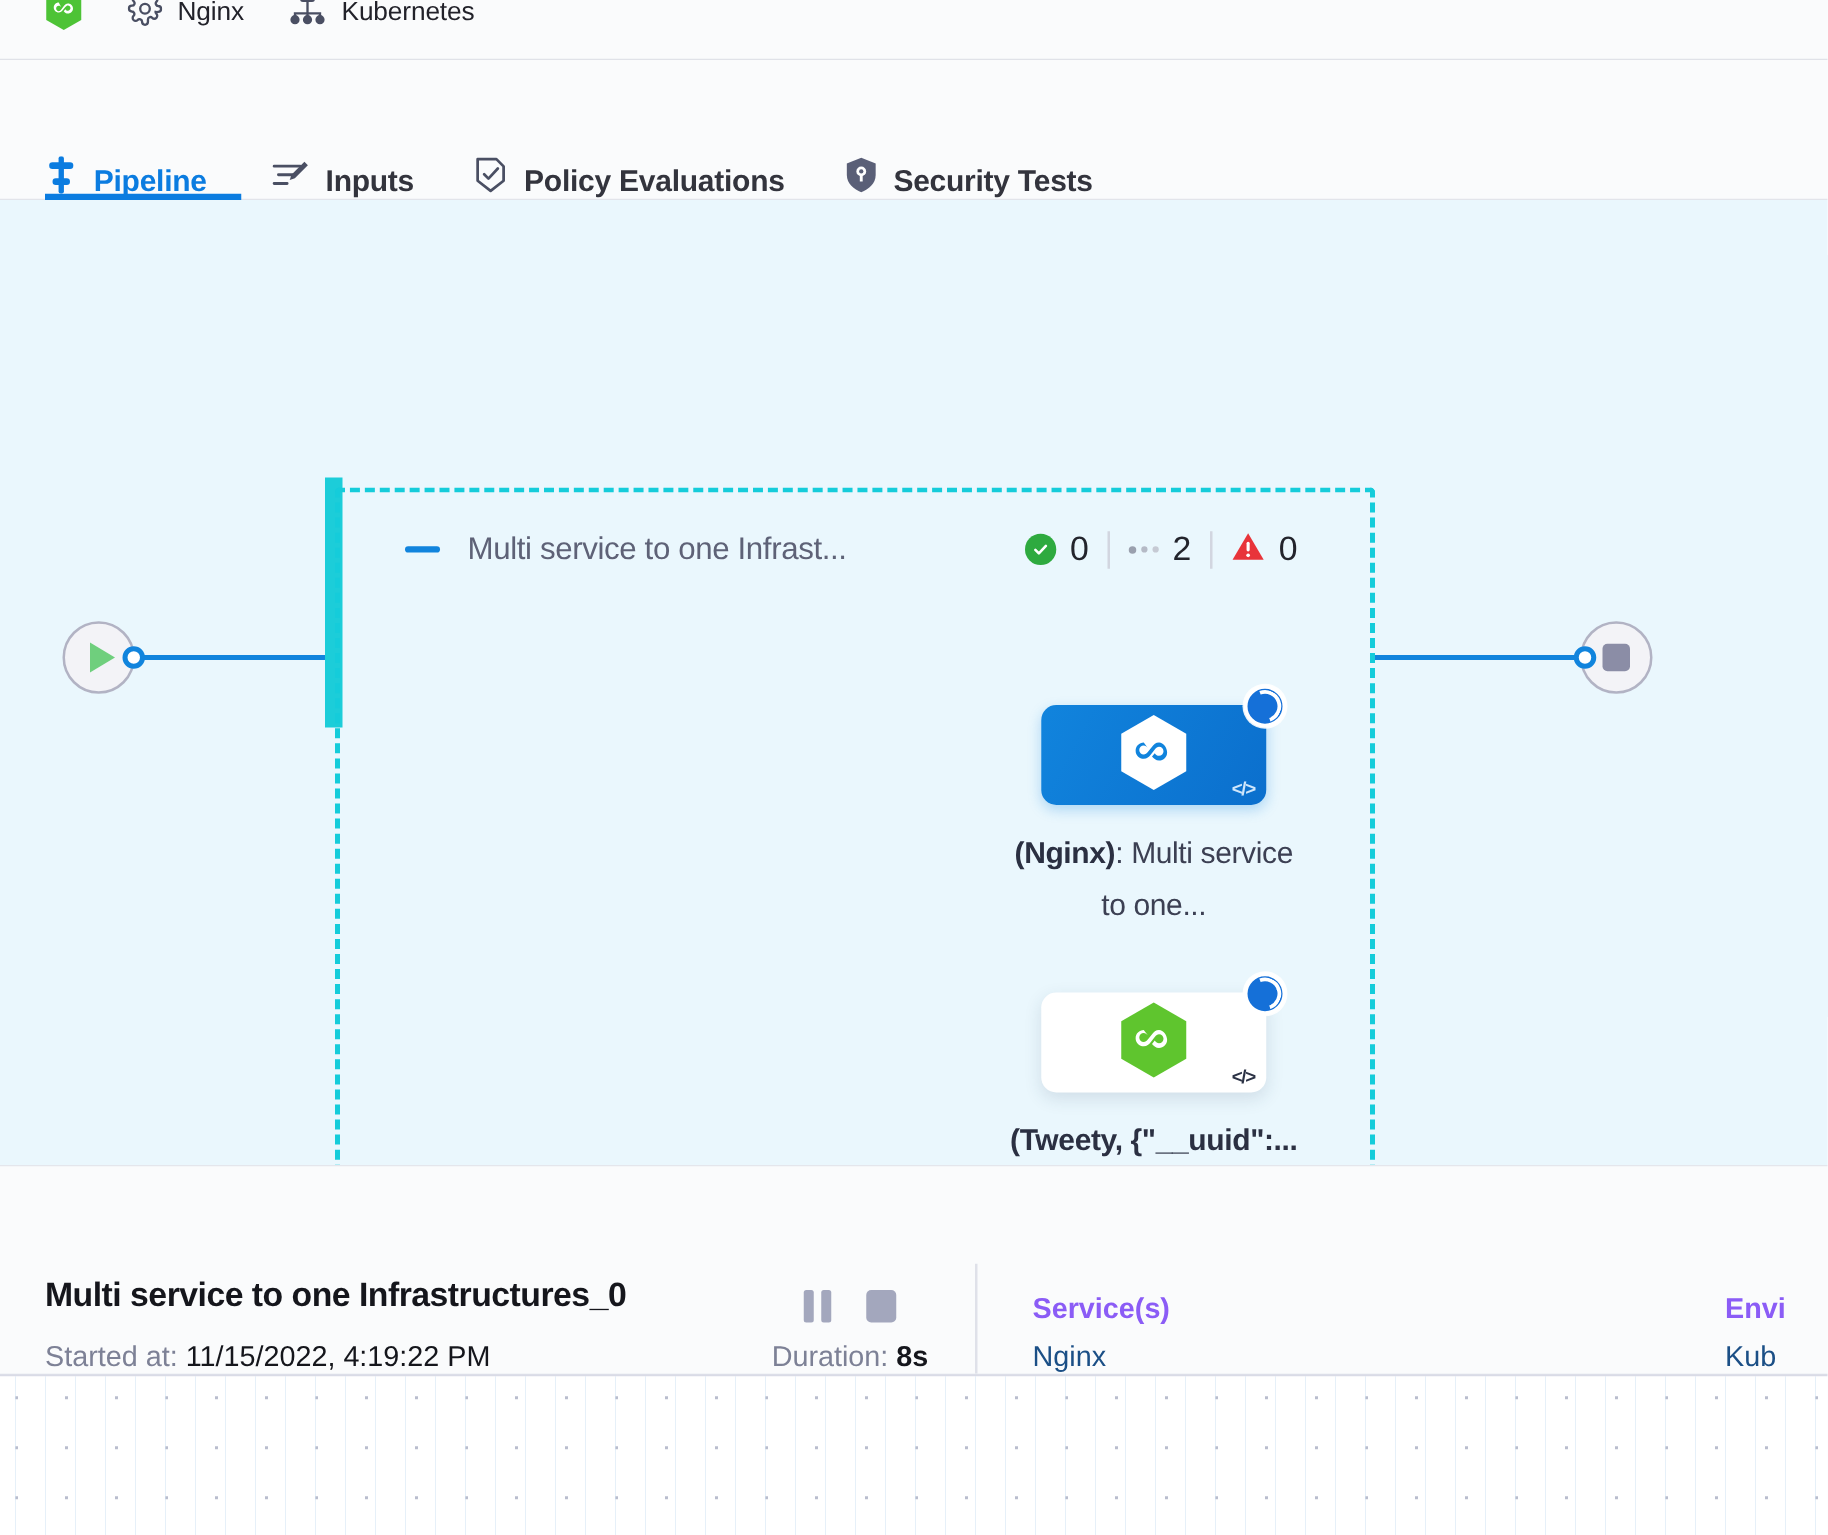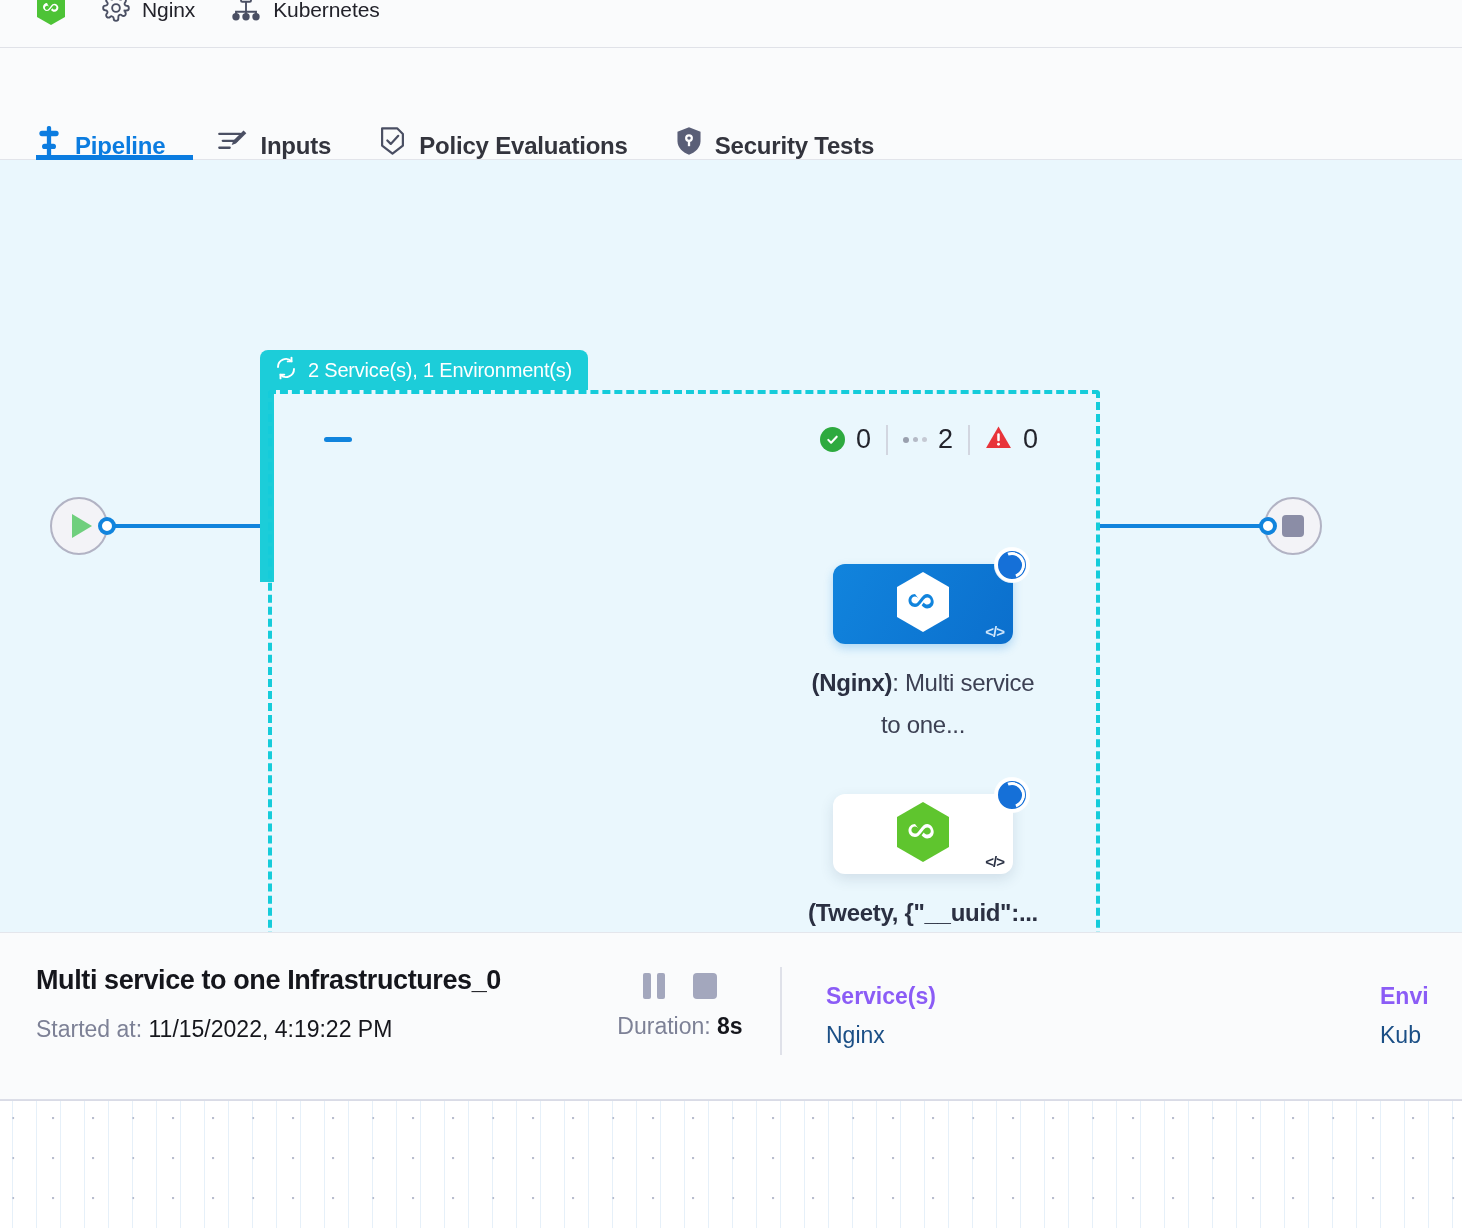--- a/index.html
+++ b/index.html
@@ -193,21 +193,21 @@
   }
   .node-label b { font-weight: 700; color: #2b3042; }
   .node-label.allbold { font-weight: 700; color: #2b3042; }
 
   
   .footer {
     position: absolute; left: 0; top: 932px; width: 1462px; height: 168px;
     background: #fafbfc;
     border-top: 1px solid #e4e6ec;
     border-bottom: 1px solid #dcdee8;
-    display: flex; align-items: flex-start;
+    display: flex; align-items: flex-end;
     overflow: hidden;
   }
   .f-main { padding: 32px 0 0 36px; width: 580px; }
   .f-title {
     font-size: 27px; font-weight: 700; color: #15161c; letter-spacing: -0.4px;
     white-space: nowrap;
   }
   .f-sub { margin-top: 20px; font-size: 23px; color: #15161c; white-space: nowrap; }
   .f-sub span.k { color: #7d8196; }
 
@@ -334,35 +334,26 @@
   </div>
   <div class="port port-start"></div>
 
   <div class="terminal terminal-end">
     <span class="stop-sq"></span>
   </div>
   <div class="port port-end"></div>
 
   <div class="group-spine"></div>
 
-  <div class="group-tab">
-    <span>
-      <svg width="24" height="24" viewBox="0 0 24 24" fill="none" stroke="#ffffff" stroke-width="1.9" stroke-linecap="round">
-        <path d="M4 11a8 8 0 0 1 13.5-5.8"></path>
-        <path d="M20 13a8 8 0 0 1-13.5 5.8"></path>
-        <path d="M17.5 1.6v3.8h-3.8M6.5 22.4v-3.8h3.8"></path>
-      </svg>
-    </span>
-    <span class="group-tab-label">2 Service(s), 1 Environment(s)</span>
-  </div>
 
   <div class="group-box">
 
     <div class="group-header">
       <span class="collapse-dash"></span>
+      <span class="group-title">Multi service to one Infrast...</span>
 
       <span class="counters">
         <span class="counter">
           <span class="badge-ok">
             <svg width="15" height="15" viewBox="0 0 16 16" fill="none" stroke="#ffffff" stroke-width="2.2" stroke-linecap="round" stroke-linejoin="round">
               <path d="M3.5 8.4l3 3 6-6.4"></path>
             </svg>
           </span>
           <span class="counter-num">0</span>
         </span>

